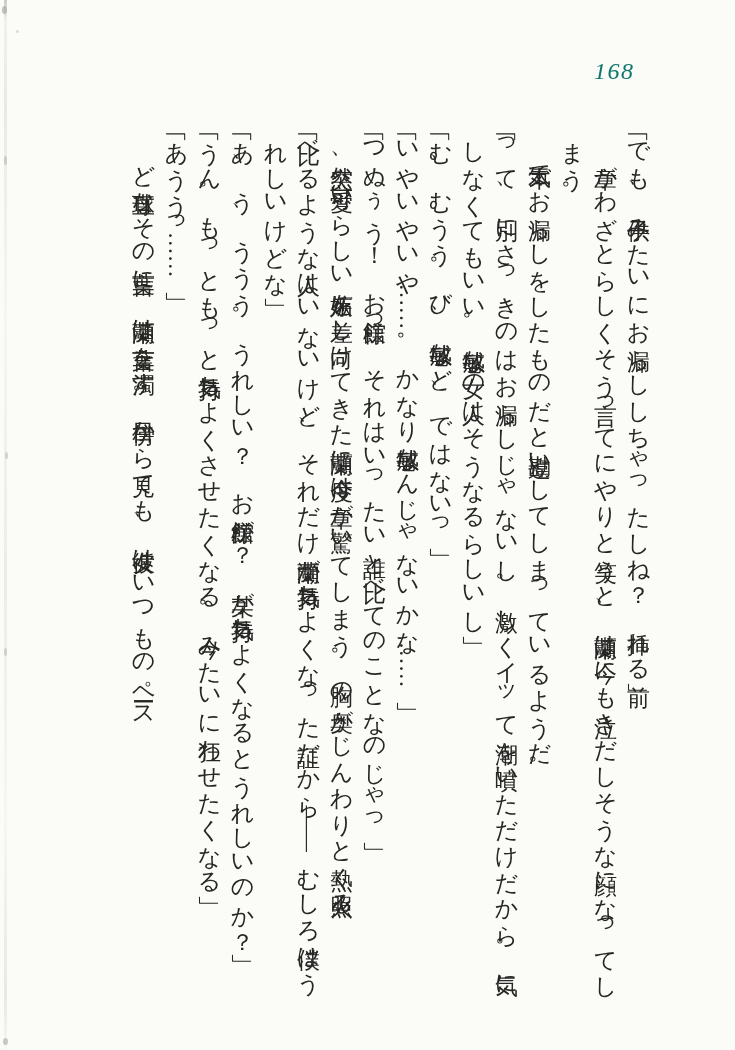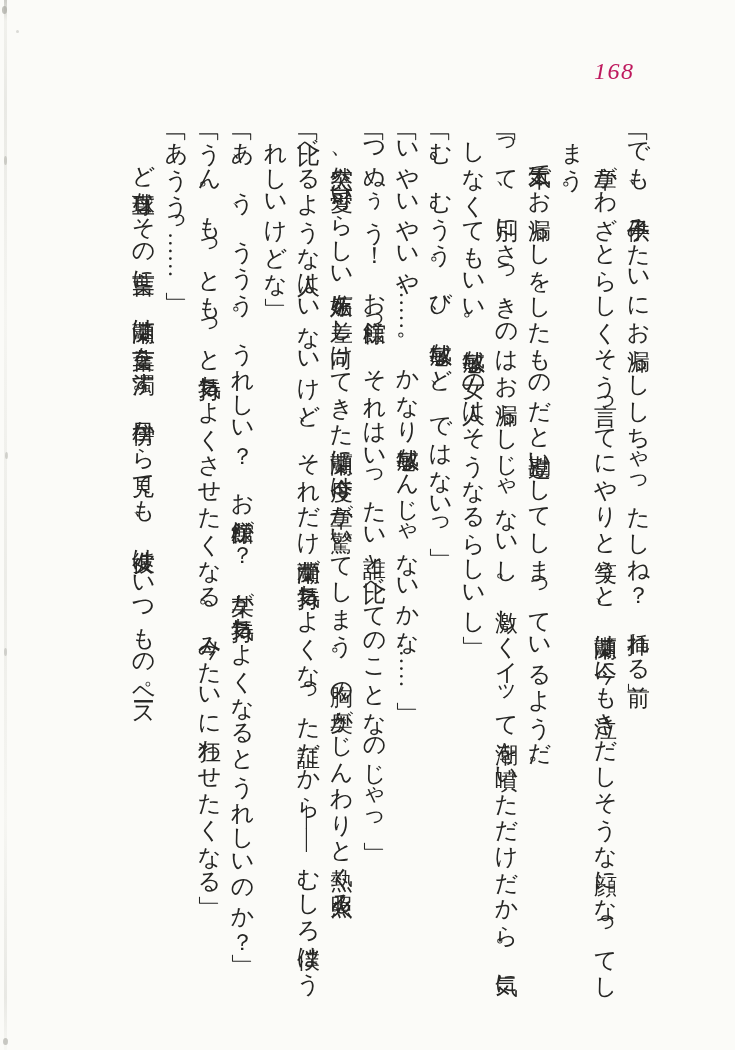--- a/index.html
+++ b/index.html
@@ -45,21 +45,21 @@
   .speck.s5 { left: 4px;  top: 648px; width: 3px; height: 8px; opacity:.45; }
   .speck.s6 { left: 3px;  top: 1038px;width: 5px; height: 7px; opacity:.6; }
 
   .page-number {
     position: absolute;
     top: 58px;
     left: 594px;
     font-size: 24px;
     font-style: italic;
     letter-spacing: 1.5px;
-    color: #be185d;
+    color: #0f766e;
   }
 
   .text-block {
     position: absolute;
     top: 126px;
     right: 80px;
     height: 874px;              
     writing-mode: vertical-rl;
     text-orientation: mixed;
     line-break: strict;

